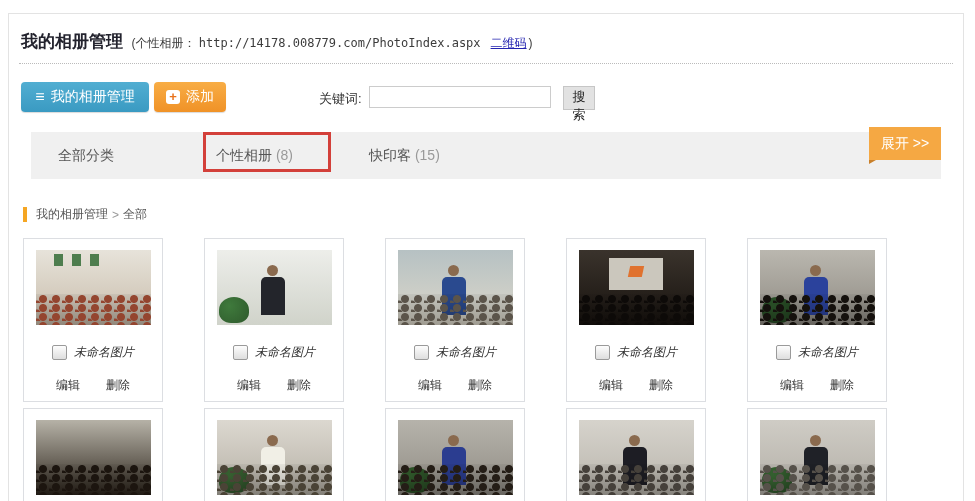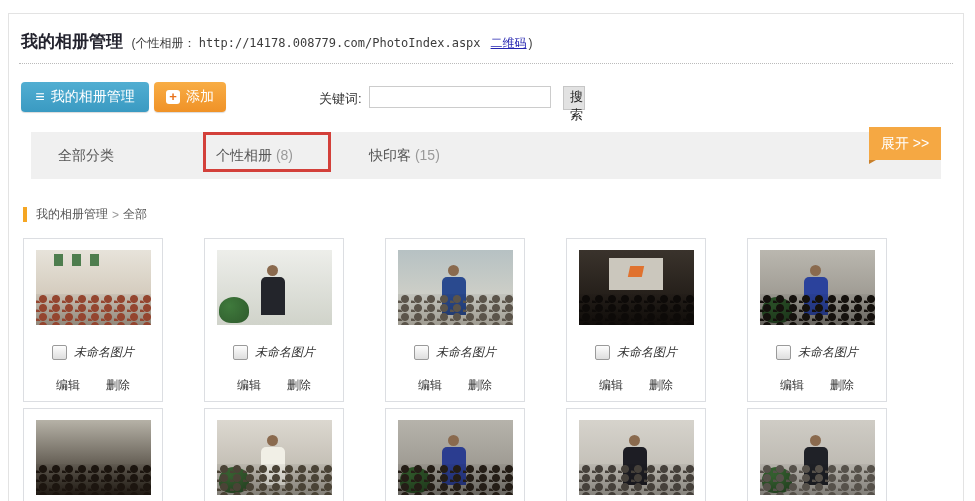--- a/index.html
+++ b/index.html
@@ -19,21 +19,21 @@
     font-size:14px;cursor:pointer;display:flex;align-items:center;justify-content:center;gap:6px;
     font-family:inherit;box-shadow:0 1px 1px rgba(0,0,0,0.15);}
   .btn.blue{left:12px;width:128px;background:linear-gradient(#51aed2,var(--accent_blue,#3a9ac2));}
   .btn.orange{left:145px;width:72px;background:linear-gradient(#f8ad45,var(--accent_orange,#f09227));}
   .ico-menu{font-size:16px;line-height:1;}
   .ico-plus{display:inline-block;width:14px;height:14px;background:#fff;border-radius:3px;
     color:#e8721c;font-weight:bold;font-size:13px;line-height:14px;text-align:center;}
   .kw-label{position:absolute;left:310px;top:8px;font-size:13px;color:#333;text-align:center;}
   .kw-input{position:absolute;left:360px;top:4px;width:172px;height:20px;border:1px solid #ccc;
     font-size:12px;padding:0 4px;outline:none;}
-  .btn-search{position:absolute;left:554px;top:4px;width:22px;height:24px;background:#e2e2e2;
+  .btn-search{position:absolute;left:554px;top:4px;width:32px;height:24px;background:#e2e2e2;
     border:1px solid #c6c6c6;font-size:13px;color:#222;cursor:pointer;font-family:Liberation Mono, monospace;}
   
   .tabbar{position:relative;margin:18px 22px 0 22px;height:47px;background:var(--tabbar_bg,#f0f0f0);}
   .tab{position:absolute;top:0;height:47px;line-height:47px;font-size:14px;color:#555;cursor:pointer;}
   .tab .cnt{color:#999;}
   .tab1{left:27px;}  .tab2{left:185px;}  .tab3{left:338px;}
   .redbox{position:absolute;left:172px;top:0;width:122px;height:34px;
     border:3px solid var(--highlight_red,#d3403a);pointer-events:none;}
   .expand{position:absolute;right:0;top:-5px;width:72px;height:33px;border:none;
     background:var(--expand_orange,#f5a843);color:#fff;font-size:14px;cursor:pointer;

